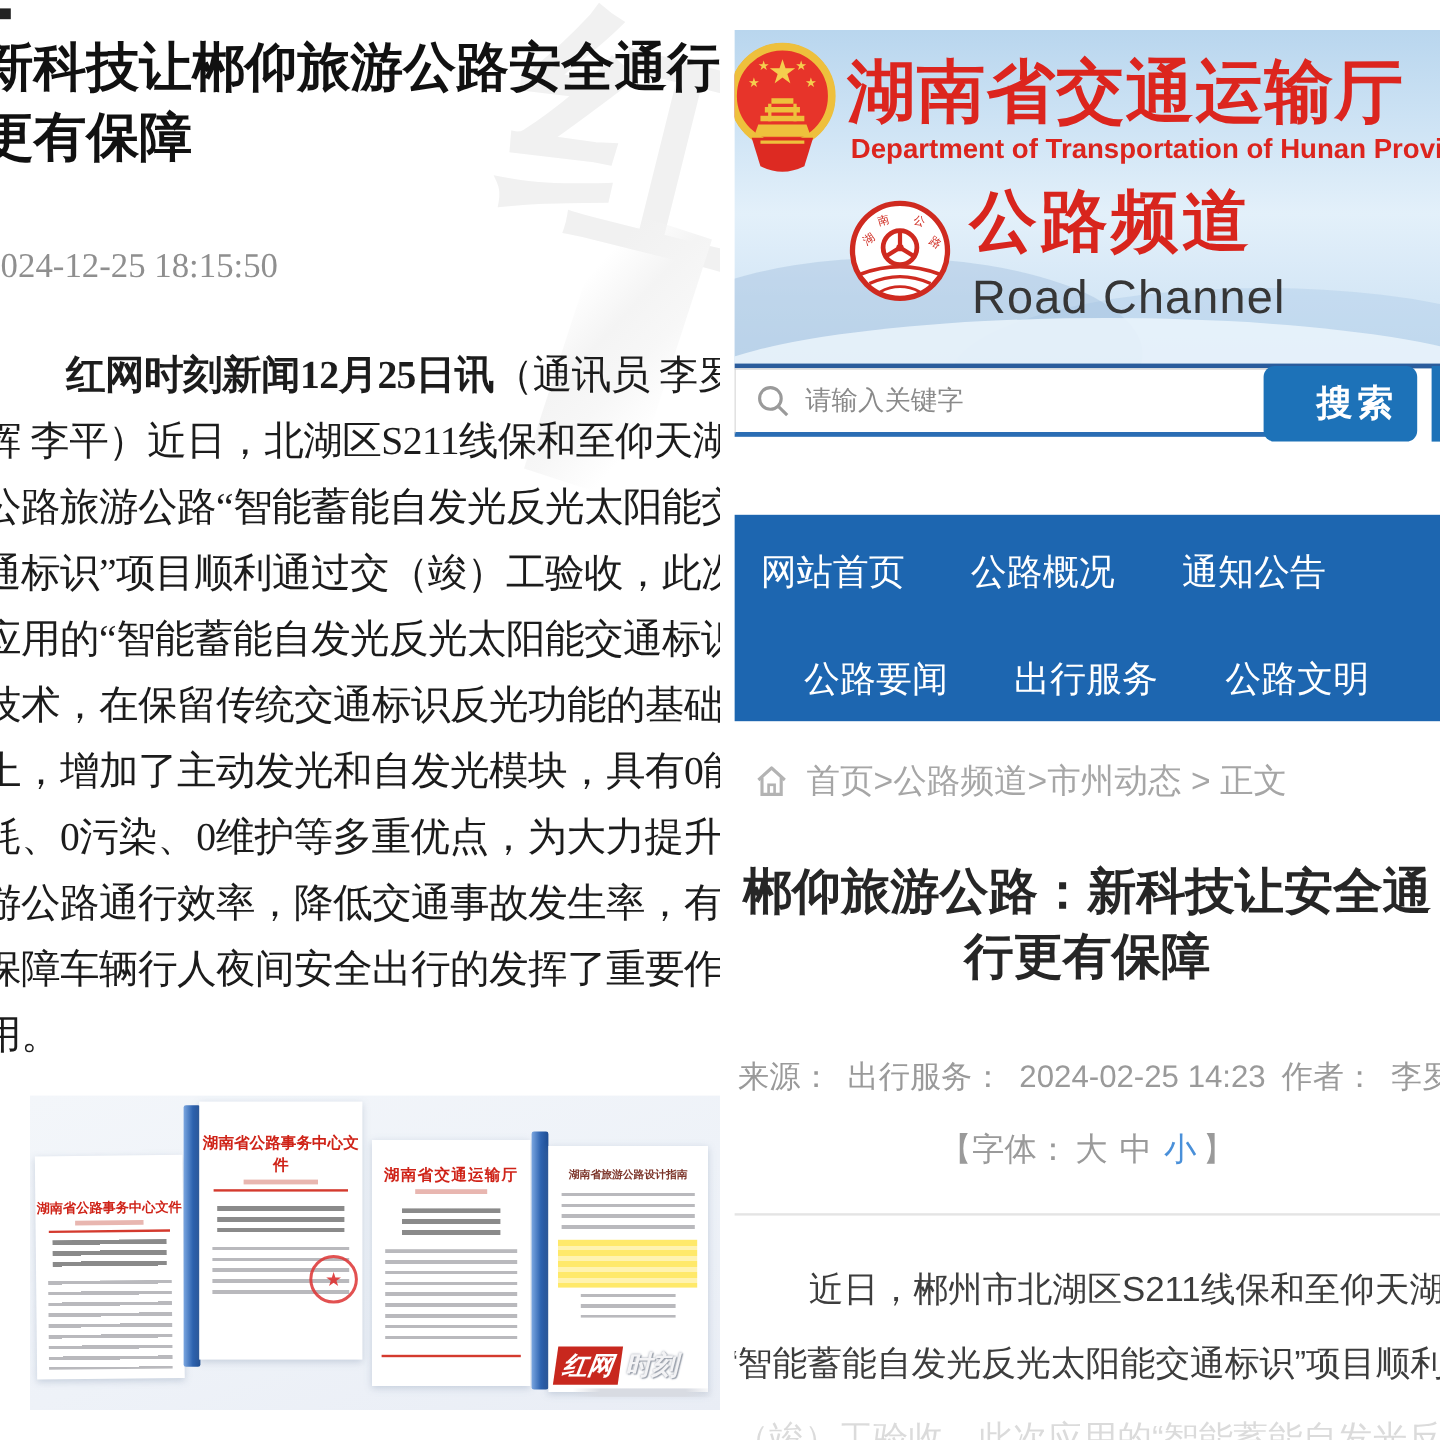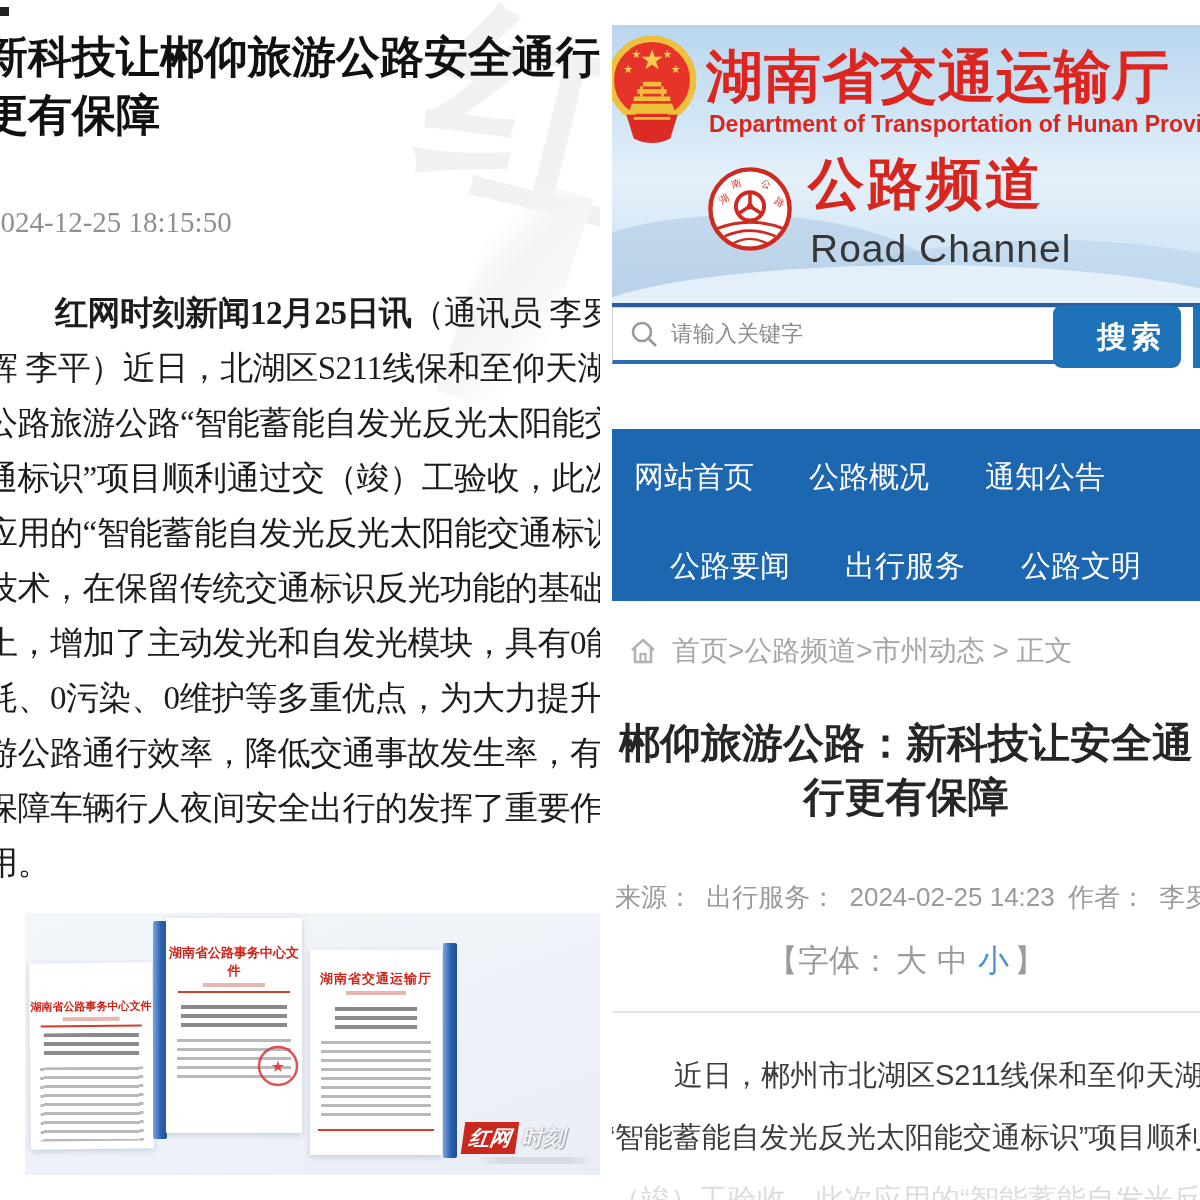--- a/index.html
+++ b/index.html
@@ -79,21 +79,21 @@
   .ni.c1 { left:22px; } .ni.c2 { left:197px; } .ni.c3 { left:373px; }
   .ni.r1 { top:28px; } .ni.r2 { top:117px;margin-left:36px; }
 
   .rp-breadcrumb { position:absolute; left:0; top:630px; width:588px; height:42px; display:flex; align-items:center; color:#a6a6a6; font-size:28px; }
   .rp-breadcrumb svg { margin-left:16px; margin-right:14px; flex:none; }
   .rp-breadcrumb span { white-space:nowrap; cursor:pointer; }
 
   .rp-title { position:absolute; left:0; top:716px; width:588px; text-align:center; font-size:41px; font-weight:bold; color:#262626; line-height:54px; }
   .rp-meta { position:absolute; left:0; top:880px; width:588px; text-align:center; font-size:26px; color:#9a9a9a; white-space:nowrap; }
   .rp-meta span { margin:0 3px; }
-  .rp-fontrow { position:absolute; left:0; top:940px; width:588px; text-align:center; font-size:31px; color:#9a9a9a; }
+  .rp-fontrow { position:absolute; left:0; top:940px; width:588px; text-align:center; font-size:27px; color:#9a9a9a; }
   .rp-fontrow .opt { margin:0 5px; cursor:pointer; }
   .rp-fontrow .opt.blue { color:#4a90d9; }
   .rp-divider { position:absolute; left:0; top:1011px; width:588px; height:2px; background:#e4e4e4; }
   .rp-body { position:absolute; left:0; top:1044px; width:588px; height:156px; overflow:hidden; }
   .rp-body div { white-space:nowrap; height:62px; line-height:62px; font-size:29px; color:#3d3d3d; }
   .rp-body .indent { padding-left:62px; }
   .rp-body .pullleft { margin-left:-7px; }
   .rp-body .ghost { opacity:.18; }
 </style>
 </head>
@@ -152,20 +152,26 @@
 
       <div class="doc" style="left:285px; top:37px; width:132px; height:205px;">
         <div class="dtitle" style="margin-top:20px; font-size:13px; letter-spacing:1px;">湖南省交通运输厅</div>
         <div class="rmeta"></div>
         <div class="dheads" style="margin-top:12px; width:62%;"></div>
         <div class="lines" style="height:78px;"></div>
         <div class="redline" style="margin-top:10px; width:88%;"></div>
       </div>
       <div class="spine" style="left:418px; top:30px; height:215px;"></div>
 
+      <div class="doc" style="left:432px; top:42px; width:133px; height:205px;">
+        <div class="dtitle" style="margin-top:18px; font-size:9px; color:#7c352a;">湖南省旅游公路设计指南</div>
+        <div class="lines" style="margin-top:8px; height:36px;"></div>
+        <div class="hl" style="left:8px; top:78px; width:116px; height:40px;"></div>
+        <div class="lines" style="margin-top:48px; height:20px; width:60%;"></div>
+      </div>
 
 
       <div class="rednet-logo">
         <span class="p1">红网</span>
         <span class="p2">时刻</span>
       </div>
       <div class="rednet-sub"></div>
     </div>
   </div>
 

